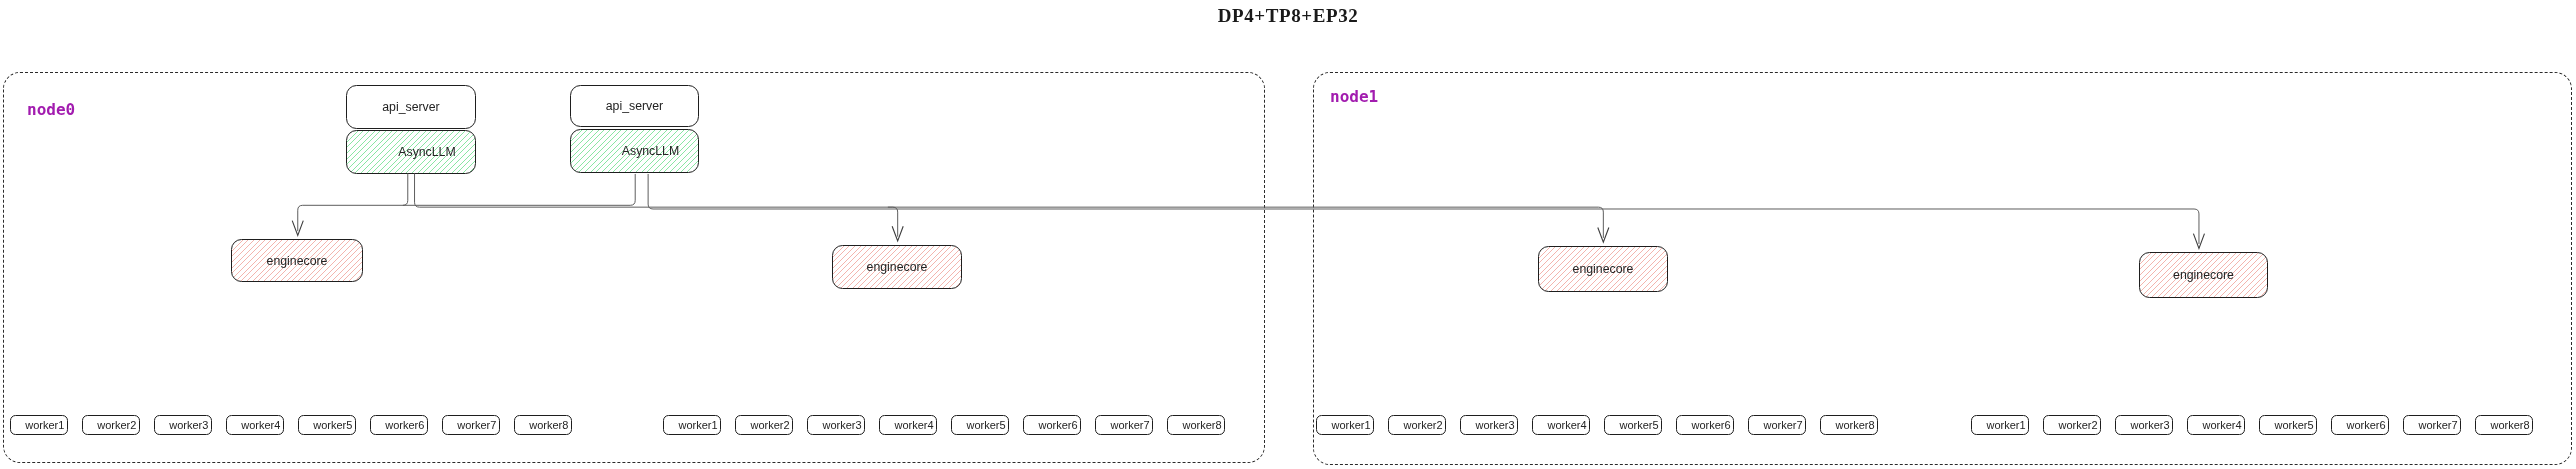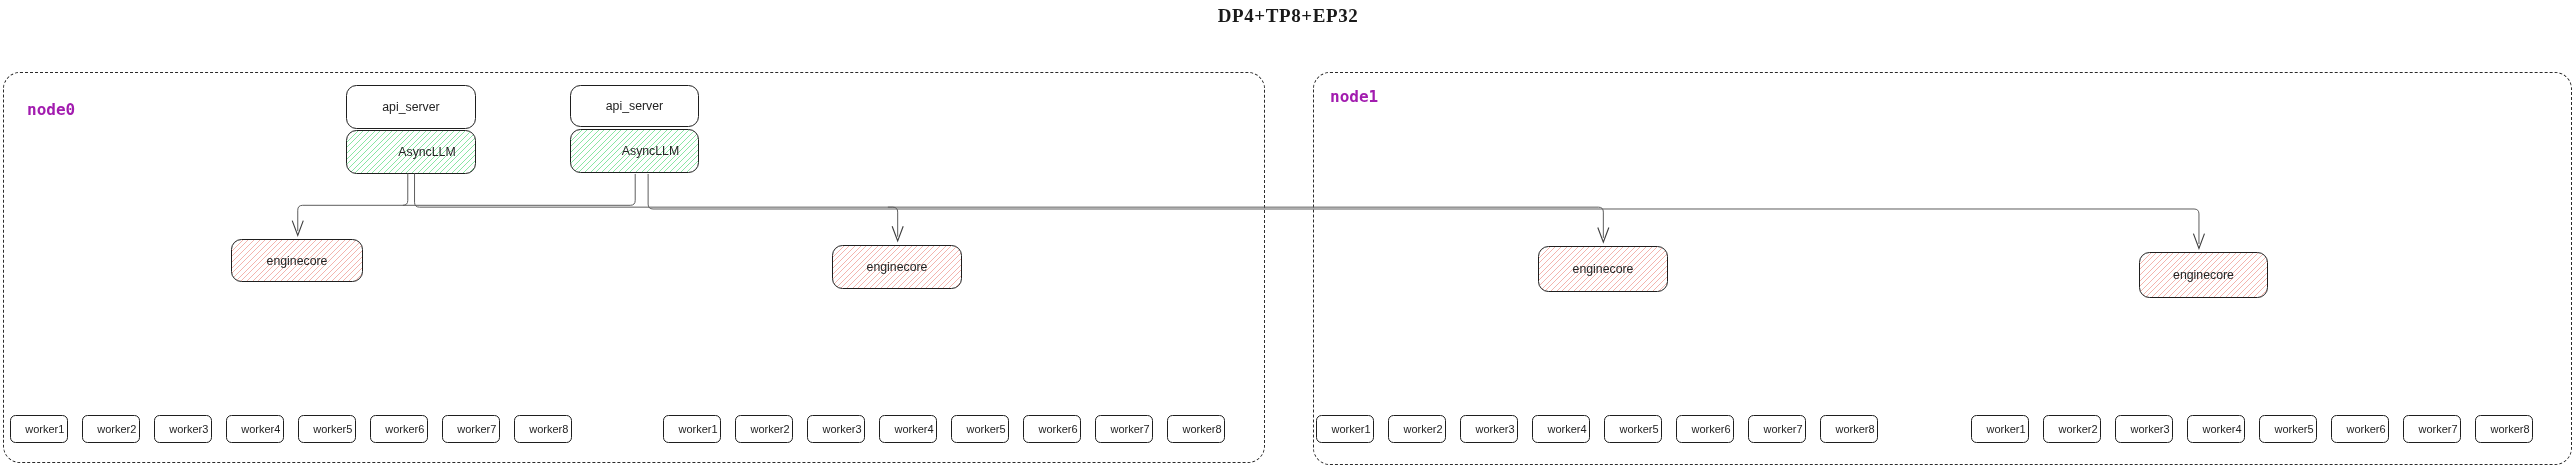--- a/index.html
+++ b/index.html
@@ -36,21 +36,21 @@
   .hatch-red{
     background-color:#ffffff;
     background-image:repeating-linear-gradient(135deg,
       rgba(0,0,0,0) 0px, rgba(0,0,0,0) 3.3px,
       #f3b5ae 3.3px, #f3b5ae 4px);
   }
   .worker-row{
     position:absolute;display:flex;gap:14px;
   }
   .worker-box{
-    box-sizing:border-box;width:58px;height:28px;flex:0 0 auto;
+    box-sizing:border-box;width:58px;height:20px;flex:0 0 auto;
     border:1.3px solid #1e1e1e;border-radius:5.5px;background:#ffffff;
     display:flex;align-items:center;justify-content:center;
     font-size:11px;color:#232323;white-space:nowrap;padding-left:12px;
   }
   svg.wires{position:absolute;left:0;top:0;pointer-events:none;}
   .wire{stroke:#5a5a5a;stroke-width:1.6;fill:none;}
   .arrowhead{stroke:#3c3c3c;stroke-width:1.8;fill:none;}
 </style>
 </head>
 <body>

